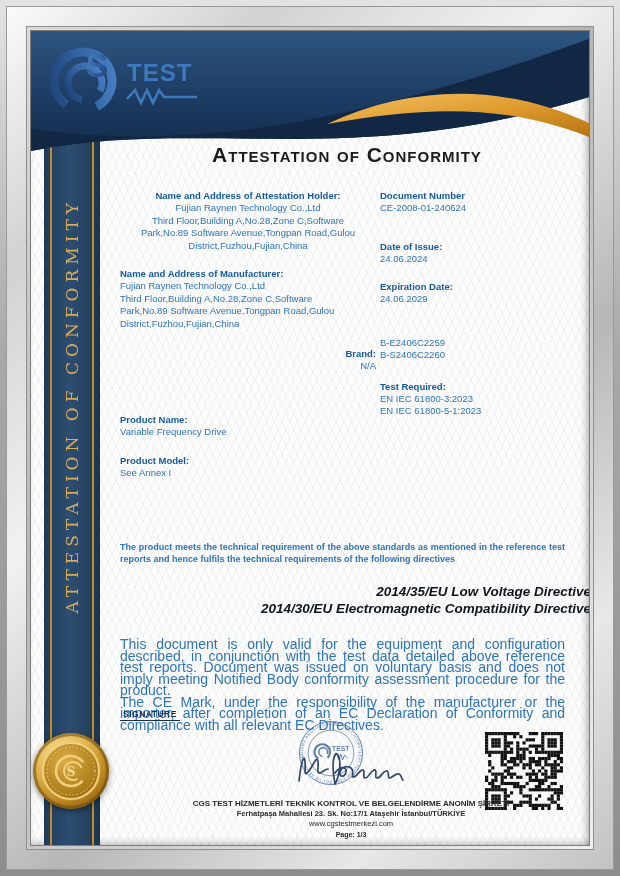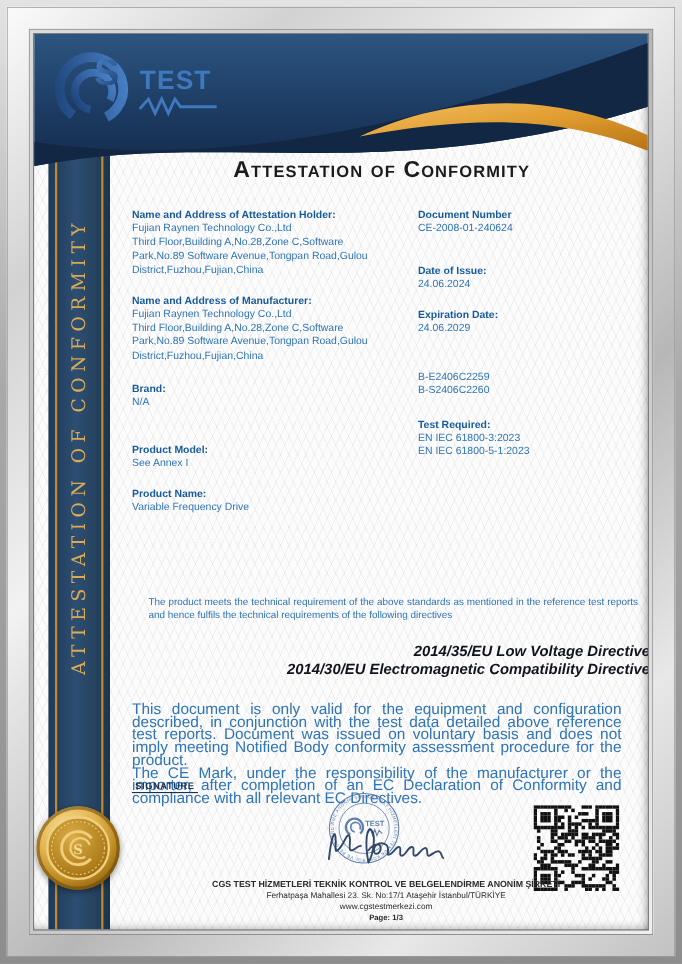--- a/index.html
+++ b/index.html
@@ -47,41 +47,41 @@
     display:flex;align-items:center;justify-content:center;}
 
   
   .title{position:absolute;top:112px;left:90px;width:452px;text-align:center;z-index:3;
     font-variant:small-caps;font-weight:bold;font-size:21px;letter-spacing:1px;color:#1b1b1b;}
   .col-left{position:absolute;top:158px;left:89px;width:256px;}
   .col-right{position:absolute;top:158px;left:349px;width:200px;}
   .field{margin-bottom:15px;}
   .field-label{font-weight:bold;color:#155a9e;font-size:9.5px;line-height:13px;}
   .field-value{color:#2e74b8;font-size:9.5px;line-height:12.5px;white-space:pre-line;}
-  .gap-l1{} .gap-l2{margin-bottom:17px;} .gap-l3{margin-bottom:30px;} .gap-l4{margin-bottom:16px;}
+  .gap-l1{text-align:center;} .gap-l2{margin-bottom:17px;} .gap-l3{margin-bottom:40px;text-align:right;} .gap-l4{margin-bottom:16px;}
   .gap-r1{margin-bottom:25px;} .gap-r2{} .gap-r3{margin-bottom:31px;} .gap-r4{margin-bottom:18px;}
 
-  .statement{position:absolute;top:511px;left:104px;width:445px;
-    color:#2e74b8;font-size:9px;line-height:11.5px;text-align:justify;}
+  .statement{position:absolute;top:511px;left:89px;width:445px;
+    color:#2e74b8;font-size:9px;line-height:11.5px;text-align:justify;font-weight:bold;}
   .directives{position:absolute;top:552px;left:60px;width:500px;text-align:right;
     font-weight:bold;font-style:italic;font-size:13.5px;line-height:17px;color:#10141d;}
   .disclaimer{position:absolute;top:608px;left:89px;width:445px;
     color:#2e74b8;font-size:14px;line-height:11.5px;text-align:justify;}
   .disclaimer p{margin:0;}
 
   .sig-label{position:absolute;top:678px;left:89px;width:420px;text-align:left;
     font-weight:bold;font-size:8.5px;letter-spacing:.5px;color:#1b2f4e;}
   .sig-label span{border-bottom:1.5px solid #1b2f4e;padding:0 3px 1px;}
   .stamp{position:absolute;left:266px;top:688px;z-index:3;opacity:.88;}
   .signature{position:absolute;left:258px;top:708px;z-index:4;}
   .qr{position:absolute;left:454px;top:701px;width:78px;height:78px;z-index:3;}
 
   .footer{position:absolute;top:767px;left:70px;width:500px;text-align:center;color:#2a2a2a;z-index:3;}
   .footer .co{font-weight:bold;font-size:8px;line-height:11px;}
-  .footer .ad{font-weight:normal;font-size:7.5px;line-height:10px;}
+  .footer .ad{font-weight:bold;font-size:7.5px;line-height:10px;}
   .footer .web{font-weight:normal;font-size:7.5px;line-height:10px;}
   .footer .pg{font-weight:bold;font-size:7px;line-height:11px;}
 </style>
 </head>
 <body>
 
 <div class="frame">
 <div class="frame2">
 <div class="frame3">
 <div class="paper">
@@ -154,27 +154,27 @@
       <div class="field-label">Name and Address of Manufacturer:</div>
       <div class="field-value">Fujian Raynen Technology Co.,Ltd
 Third Floor,Building A,No.28,Zone C,Software
 Park,No.89 Software Avenue,Tongpan Road,Gulou
 District,Fuzhou,Fujian,China</div>
     </div>
     <div class="field gap-l3">
       <div class="field-label">Brand:</div>
       <div class="field-value">N/A</div>
     </div>
+    <div class="field gap-l4">
+      <div class="field-label">Product Name:</div>
+      <div class="field-value">Variable Frequency Drive</div>
+    </div>
     <div class="field">
       <div class="field-label">Product Model:</div>
       <div class="field-value">See Annex I</div>
-    </div>
-    <div class="field gap-l4">
-      <div class="field-label">Product Name:</div>
-      <div class="field-value">Variable Frequency Drive</div>
     </div>
   </div>
 
   <div class="col-right">
     <div class="field gap-r1">
       <div class="field-label">Document Number</div>
       <div class="field-value">CE-2008-01-240624</div>
     </div>
     <div class="field gap-r2">
       <div class="field-label">Date of Issue:</div>

